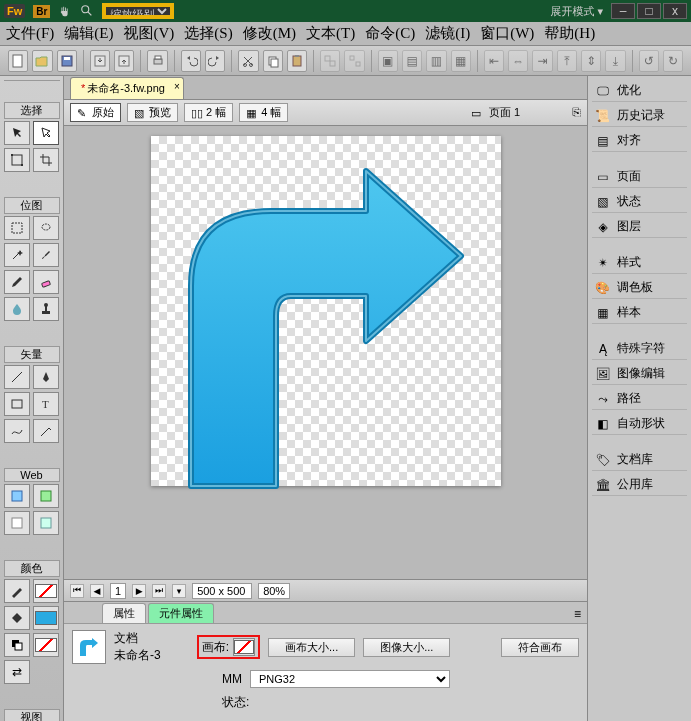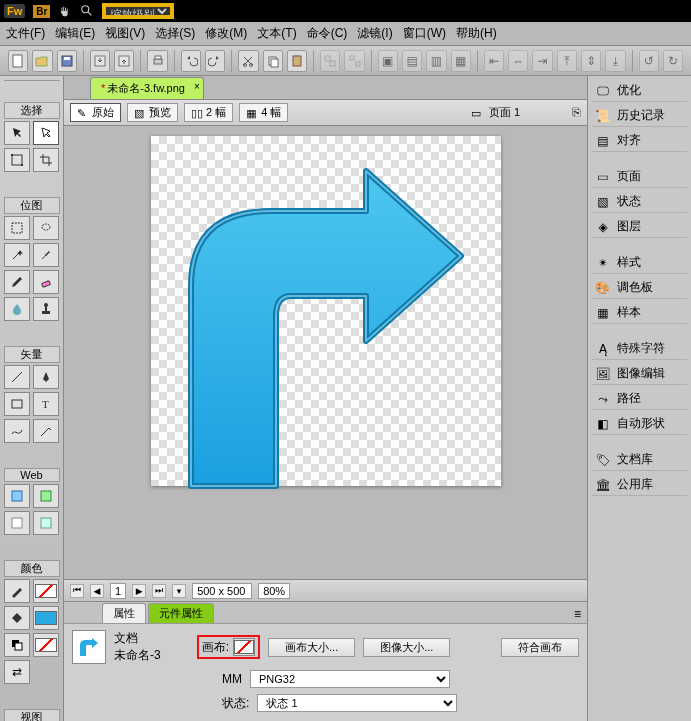--- a/index.html
+++ b/index.html
@@ -1,66 +1,66 @@
 <!DOCTYPE html>
 <html><head>
 <meta charset="utf-8">
 <style>
   * { box-sizing: border-box; margin: 0; padding: 0; }
   body { font-family: "Microsoft YaHei", SimSun, Arial, sans-serif; font-size: 12px; background: #4b4b4b; width: 691px; height: 721px; overflow: hidden; }
   
-  .os-bar { height: 22px; background: #000000; display: flex; align-items: center; padding: 0 4px; color: #ccc; }
+  .os-bar { height: 22px; background: #14532d; display: flex; align-items: center; padding: 0 4px; color: #ccc; }
   .os-bar-left { display: flex; align-items: center; gap: 8px; }
   .fw-logo { background: #3b3b3b; color: #ffb000; font-weight: bold; font-size: 11px; padding: 1px 3px; border-radius: 2px; }
   .br-logo { background: #c88a1a; color: #000; font-weight: bold; font-size: 10px; padding: 1px 3px; }
   .os-icon { width: 14px; height: 14px; display: inline-flex; align-items: center; justify-content: center; }
   .os-bar-right { margin-left: auto; display: flex; align-items: center; gap: 2px; }
   .mode-label { color: #ccc; font-size: 11px; margin-right: 6px; }
   .win-btn { width: 24px; height: 16px; border: 1px solid #666; background: #333; display: flex; align-items: center; justify-content: center; }
   .zoom-select { background: #333; color: #ccc; border: 4px solid #eab308; font-size: 11px; height: 16px; }
   
   .menu-bar { height: 24px; background: #b9b9b9; display: flex; align-items: center; padding: 0 6px; gap: 10px; border-bottom: 1px solid #888; }
-  .menu-item { font-size: 12px; }
+  .menu-item { font-size: 15px; font-family: Liberation Serif, serif; }
   
   .main-toolbar { height: 30px; background: linear-gradient(#cfcfcf, #b5b5b5); display: flex; align-items: center; padding: 0 8px; gap: 4px; border-bottom: 1px solid #888; }
   .tbtn { width: 22px; height: 22px; border: 1px solid #999; background: #dcdcdc; display: flex; align-items: center; justify-content: center; border-radius: 2px; }
   .tbtn.disabled { opacity: 0.45; }
   .tsep { width: 1px; height: 22px; background: #999; margin: 0 2px; }
   
   .workspace { position: absolute; top: 76px; left: 0; right: 0; bottom: 0; display: flex; background:#b9b9b9; }
   .left-tools { width: 64px; background: linear-gradient(#cfcfcf,#b9b9b9); border-right: 1px solid #888; display:flex; flex-direction:column; align-items:center; padding-top:4px; overflow:hidden;}
   .tool-grid { display: grid; grid-template-columns: 26px 26px; gap: 3px; justify-content: center; margin-bottom:4px;}
   .tool-cell { width: 26px; height: 24px; border:1px solid #888; background:#e2e2e2; display:flex; align-items:center; justify-content:center; }
   .tool-label { font-size: 11px; width:56px; text-align:center; border:1px solid #999; background:#d5d5d5; margin:21px 0 2px; }
   .tool-cell.active { background:#fff; border-color:#555; }
   .swatch-stroke { width:22px; height:14px; background:linear-gradient(135deg, #fff 45%, #f00 45%, #f00 55%, #fff 55%); border:1px solid #666;}
   .swatch-fill { width:22px; height:14px; background:#29aae1; border:1px solid #666;}
   
   .center { flex:1; display:flex; flex-direction:column; background:#b9b9b9; min-width:0;}
   .doc-tabs { height:24px; background:#b9b9b9; display:flex; align-items:flex-end; padding-left:6px; border-bottom:1px solid #888;}
-  .doc-tab { background:#bef264; border:1px solid #888; border-bottom:none; padding:3px 18px 3px 10px; font-size:11px; position:relative; border-radius:3px 3px 0 0;margin-left:20px;}
+  .doc-tab { background:#fef9c3; border:1px solid #888; border-bottom:none; padding:3px 18px 3px 10px; font-size:11px; position:relative; border-radius:3px 3px 0 0;}
   .doc-tab .close { position:absolute; right:3px; top:3px; font-size:10px;}
   .doc-tab .dirty { color:#c00; margin-right:2px;}
   .view-bar { height:26px; background:linear-gradient(#e0e0e0,#cdcdcd); display:flex; align-items:center; gap:6px; padding:0 6px; border-bottom:1px solid #888; font-size:11px;}
   .view-btn { border:1px solid #999; background:#f4f4f4; padding:1px 6px; display:flex; align-items:center; gap:3px; }
   .view-btn.active { background:#fff; border-color:#555;}
   .small-icon { width:12px; height:12px; display:inline-block;}
   .canvas-wrap { flex:1; background:#b9b9b9; display:flex; align-items:flex-start; justify-content:center; padding:10px; overflow:hidden; position:relative;}
   .canvas { width:350px; height:350px; background:#fff; position:relative; box-shadow:0 1px 4px rgba(0,0,0,0.4);
     background-image: linear-gradient(45deg,#ddd 25%,transparent 25%,transparent 75%,#ddd 75%),linear-gradient(45deg,#ddd 25%,transparent 25%,transparent 75%,#ddd 75%);
     background-size:16px 16px; background-position:0 0,8px 8px;}
   .arrow-shape { position:absolute; left:10px; top:20px; }
   .status-bar { height:22px; background:linear-gradient(#d8d8d8,#c4c4c4); display:flex; align-items:center; padding:0 6px; border-top:1px solid #888; gap:6px; font-size:11px;}
   .status-field { border:1px solid #999; background:#fff; padding:0 4px; height:16px; display:flex; align-items:center;}
   .status-left { flex:1; }
   .nav-btn { width:14px; height:14px; display:inline-flex; align-items:center; justify-content:center; border:1px solid #aaa; background:#eee; font-size:9px;}
   
   .bottom-panel { height:120px; background:#cfcfcf; border-top:1px solid #888; display:flex; flex-direction:column;}
   .panel-tabs { height:22px; display:flex; align-items:flex-end; padding-left:6px; border-bottom:1px solid #999; background:#c2c2c2; gap:2px;}
-  .panel-tab { background:#84cc16; border:1px solid #999; border-bottom:none; padding:2px 10px; font-size:11px; border-radius:3px 3px 0 0;}
+  .panel-tab { background:#86efac; border:1px solid #999; border-bottom:none; padding:2px 10px; font-size:11px; border-radius:3px 3px 0 0;}
   .panel-tab.active { background:#efefef;margin-left:32px; }
   .panel-body { flex:1; padding:6px 8px; display:flex; flex-direction:column; gap:6px;}
   .panel-row { display:flex; align-items:center; gap:8px; }
   .thumb { width:34px; height:34px; border:1px solid #888; background:#fff; display:flex; align-items:center; justify-content:center;}
   .thumb svg { width:26px; height:26px;}
   .red-box { border:2px solid #e11; padding:1px 3px; display:flex; align-items:flex-end; gap:4px;}
   .prop-btn { border:1px solid #999; background:linear-gradient(#f5f5f5,#dedede); padding:1px 16px; font-size:11px;}
   .select-field { border:1px solid #999; background:#fff; font-size:11px; height:18px; padding:0 4px; min-width:120px;}
   
   .right-panels { width:104px; background:#c8c8c8; border-left:1px solid #888; padding:4px 4px; display:flex; flex-direction:column; gap:3px; overflow:hidden;}
@@ -83,20 +83,26 @@
     </span>
     <span class="os-icon">
       <svg viewBox="0 0 16 16">
           <circle cx="6" cy="6" r="4" fill="none" stroke="#ccc" stroke-width="1.3"></circle>
           <line x1="9" y1="9" x2="13" y2="13" stroke="#ccc" stroke-width="1.5"></line>
         </svg>
     </span>
     <select class="zoom-select">
       <option>缩放级别</option>
     </select>
+  </div>
+  <div class="os-bar-right">
+    <span class="mode-label">展开模式 ▾</span>
+    <span class="win-btn">–</span>
+    <span class="win-btn">□</span>
+    <span class="win-btn">x</span>
   </div>
 </div>
 
 <div class="menu-bar">
   <span class="menu-item">文件(F)</span>
   <span class="menu-item">编辑(E)</span>
   <span class="menu-item">视图(V)</span>
   <span class="menu-item">选择(S)</span>
   <span class="menu-item">修改(M)</span>
   <span class="menu-item">文本(T)</span>
@@ -482,23 +488,20 @@
           <button class="prop-btn">符合画布</button>
         </div>
         <div class="panel-row" style="padding-left:150px">
           <span>MM</span>
           <select class="select-field" style="min-width:200px">
             <option>PNG32</option>
           </select>
         </div>
         <div class="panel-row" style="padding-left:150px">
           <span>状态:</span>
-          <select class="select-field" style="min-width:200px">
-            <option>状态 1</option>
-          </select>
         </div>
       </div>
     </div>
   </div>
 
   <div class="right-panels">
     <div class="p-item">
         <span class="p-icon">🖵</span>
         <span>优化</span>
       </div>

